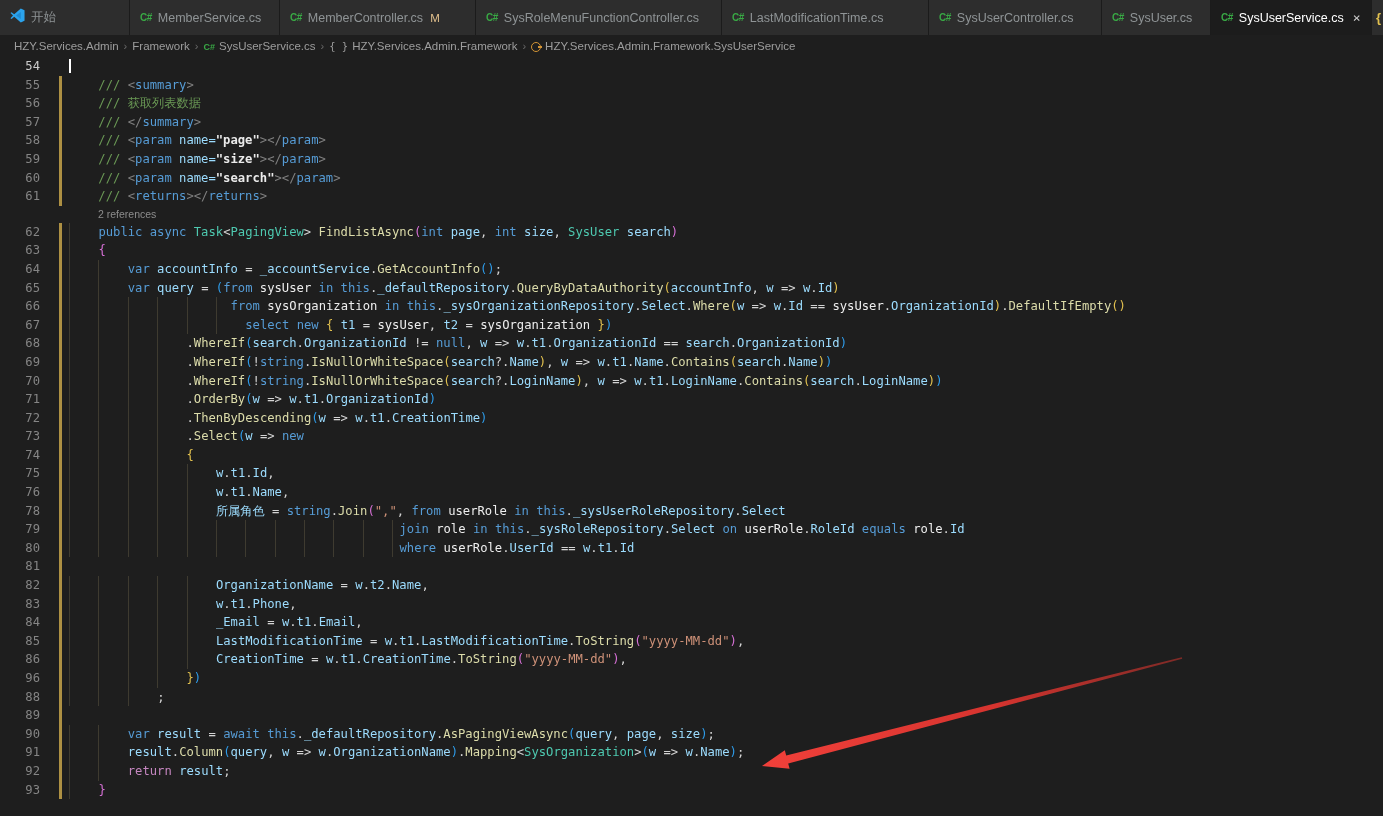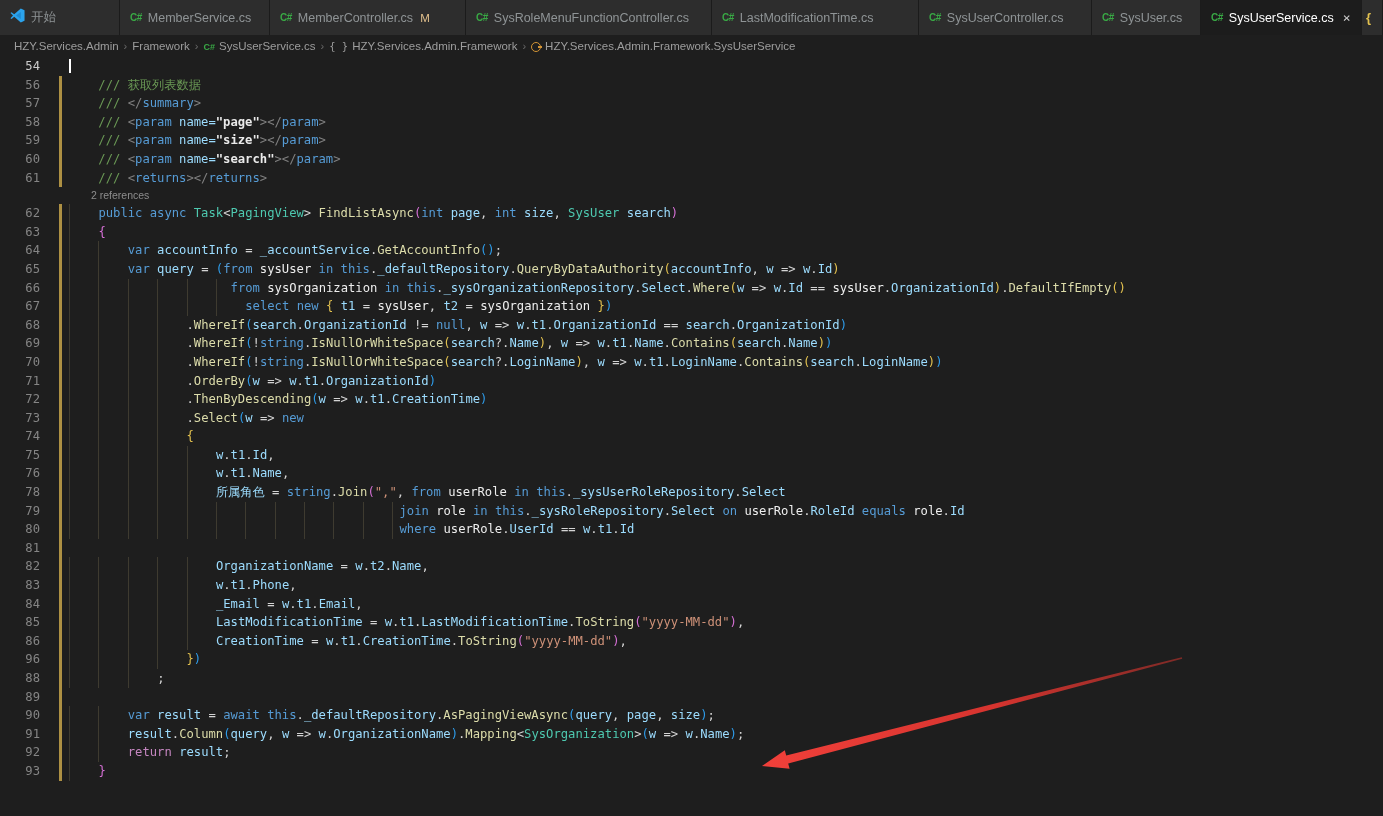--- a/index.html
+++ b/index.html
@@ -27,21 +27,21 @@
   .bc-sep{color:#6a6a6a;margin:0 5px;font-size:11px;}
   .bc-ico-cs{font-size:9px;font-weight:bold;color:#39a845;margin-right:4px;}
   .bc-ico-braces{font-size:10.5px;color:#9b9b9b;margin-right:4px;font-family:"DejaVu Sans Mono",monospace;}
   .bc-ico-class{width:10px;height:10px;margin-right:4px;border:1.5px solid #d29334;border-radius:50%;
                 box-sizing:border-box;display:inline-block;position:relative;}
   .bc-ico-class:after{content:"";position:absolute;right:-2px;top:3px;width:4px;height:1.5px;background:#d29334;}
   
   .code-area{position:relative;background:#1e1e1e;}
   .code-row{position:relative;height:18.6px;line-height:18.6px;white-space:nowrap;}
   .lens-row{position:relative;height:17px;line-height:17px;}
-  .lens-text{position:absolute;left:91px;font-size:10.5px;color:#8d8d8d;font-family:"Liberation Sans",sans-serif;cursor:pointer;}
+  .lens-text{position:absolute;left:98px;font-size:10.5px;color:#8d8d8d;font-family:"Liberation Sans",sans-serif;cursor:pointer;}
   .lnum{position:absolute;left:0;width:40px;text-align:right;color:#858585;
         font-family:"DejaVu Sans Mono",monospace;font-size:12.2px;}
   .lnum.cur{color:#cccccc;}
   .gitmark{position:absolute;left:59px;top:0;width:3px;height:100%;background:#c7a44a;opacity:.85;}
   .code-text{position:absolute;left:69px;top:0;font-family:"DejaVu Sans Mono",monospace;
              font-size:12.2px;white-space:pre;}
   .indent{display:inline-block;height:18.6px;vertical-align:top;
           background-image:repeating-linear-gradient(90deg,rgba(210,190,130,.18) 0,rgba(210,190,130,.18) 1px,transparent 1px,transparent 29.376px);}
   .caret{display:inline-block;width:1.5px;height:14px;background:#ffffff;vertical-align:middle;margin-top:-2px;}
   
@@ -49,21 +49,21 @@
   .tk-v{color:#9cdcfe}.tk-r{color:#eeeeee}.tk-w{color:#d4d4d4}.tk-s{color:#ce9178}
   .tk-g{color:#6a9955}.tk-d{color:#808080}.tk-q{color:#eaeaea;font-weight:bold}
   .tk-p1{color:#2e9cea}.tk-p2{color:#e2c14f}.tk-p3{color:#d670d6}
   
   .arrow-overlay{position:absolute;left:0;top:0;width:1383px;height:816px;pointer-events:none;z-index:9;}
 </style>
 </head>
 <body>
 
 <div class="tab-bar" id="tab-bar">
-    <div class="tab" style="width: 120px;">
+    <div class="tab" style="width: 130px;">
       <span><svg class="ico-vsc" viewBox="0 0 16 16">
           <polygon fill="#2ba3ec" points="11.5,0.5 4.5,6.6 1.6,4.4 0.5,5.2 3.2,8 0.5,10.8 1.6,11.6 4.5,9.4 11.5,15.5 15.5,13.6 15.5,2.4"></polygon>
           <polygon fill="#1e8ad2" points="11.5,4.2 11.5,11.8 6.4,8"></polygon>
         </svg></span>
       <span class="lbl">开始</span>
     </div>
     <div class="tab" style="width: 150px;">
       <span class="ico-cs">C#</span>
       <span class="lbl">MemberService.cs</span>
     </div>
@@ -120,20 +120,25 @@
     <span class="bc-item">
       <span class="bc-ico-class"></span>
       <span>HZY.Services.Admin.Framework.SysUserService</span>
     </span>
   </div>
 
 <div class="code-area" id="code-area">
     <div class="code-row">
       <span class="lnum cur">54</span>
       <span class="code-text"><span class="caret"></span></span>
+    </div>
+    <div class="code-row">
+      <span class="lnum">55</span>
+      <span class="gitmark"></span>
+      <span class="code-text"><span class="tk-g">    /// </span><span class="tk-d">&lt;</span><span class="tk-k">summary</span><span class="tk-d">&gt;</span></span>
     </div>
     <div class="code-row">
       <span class="lnum">56</span>
       <span class="gitmark"></span>
       <span class="code-text"><span class="tk-g">    /// 获取列表数据</span></span>
     </div>
     <div class="code-row">
       <span class="lnum">57</span>
       <span class="gitmark"></span>
       <span class="code-text"><span class="tk-g">    /// </span><span class="tk-d">&lt;/</span><span class="tk-k">summary</span><span class="tk-d">&gt;</span></span>

